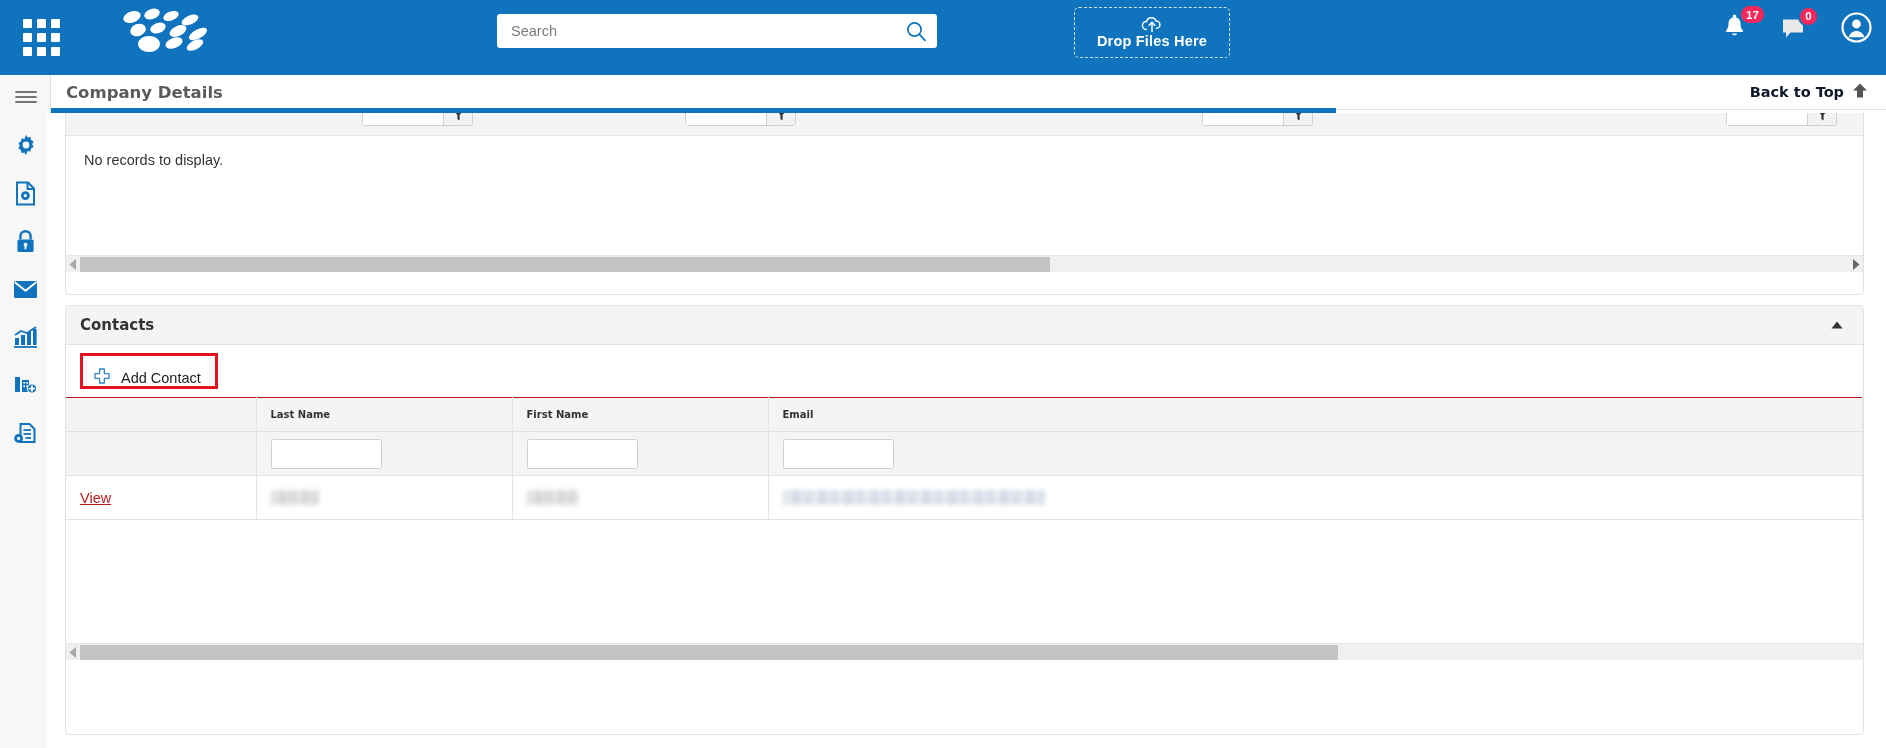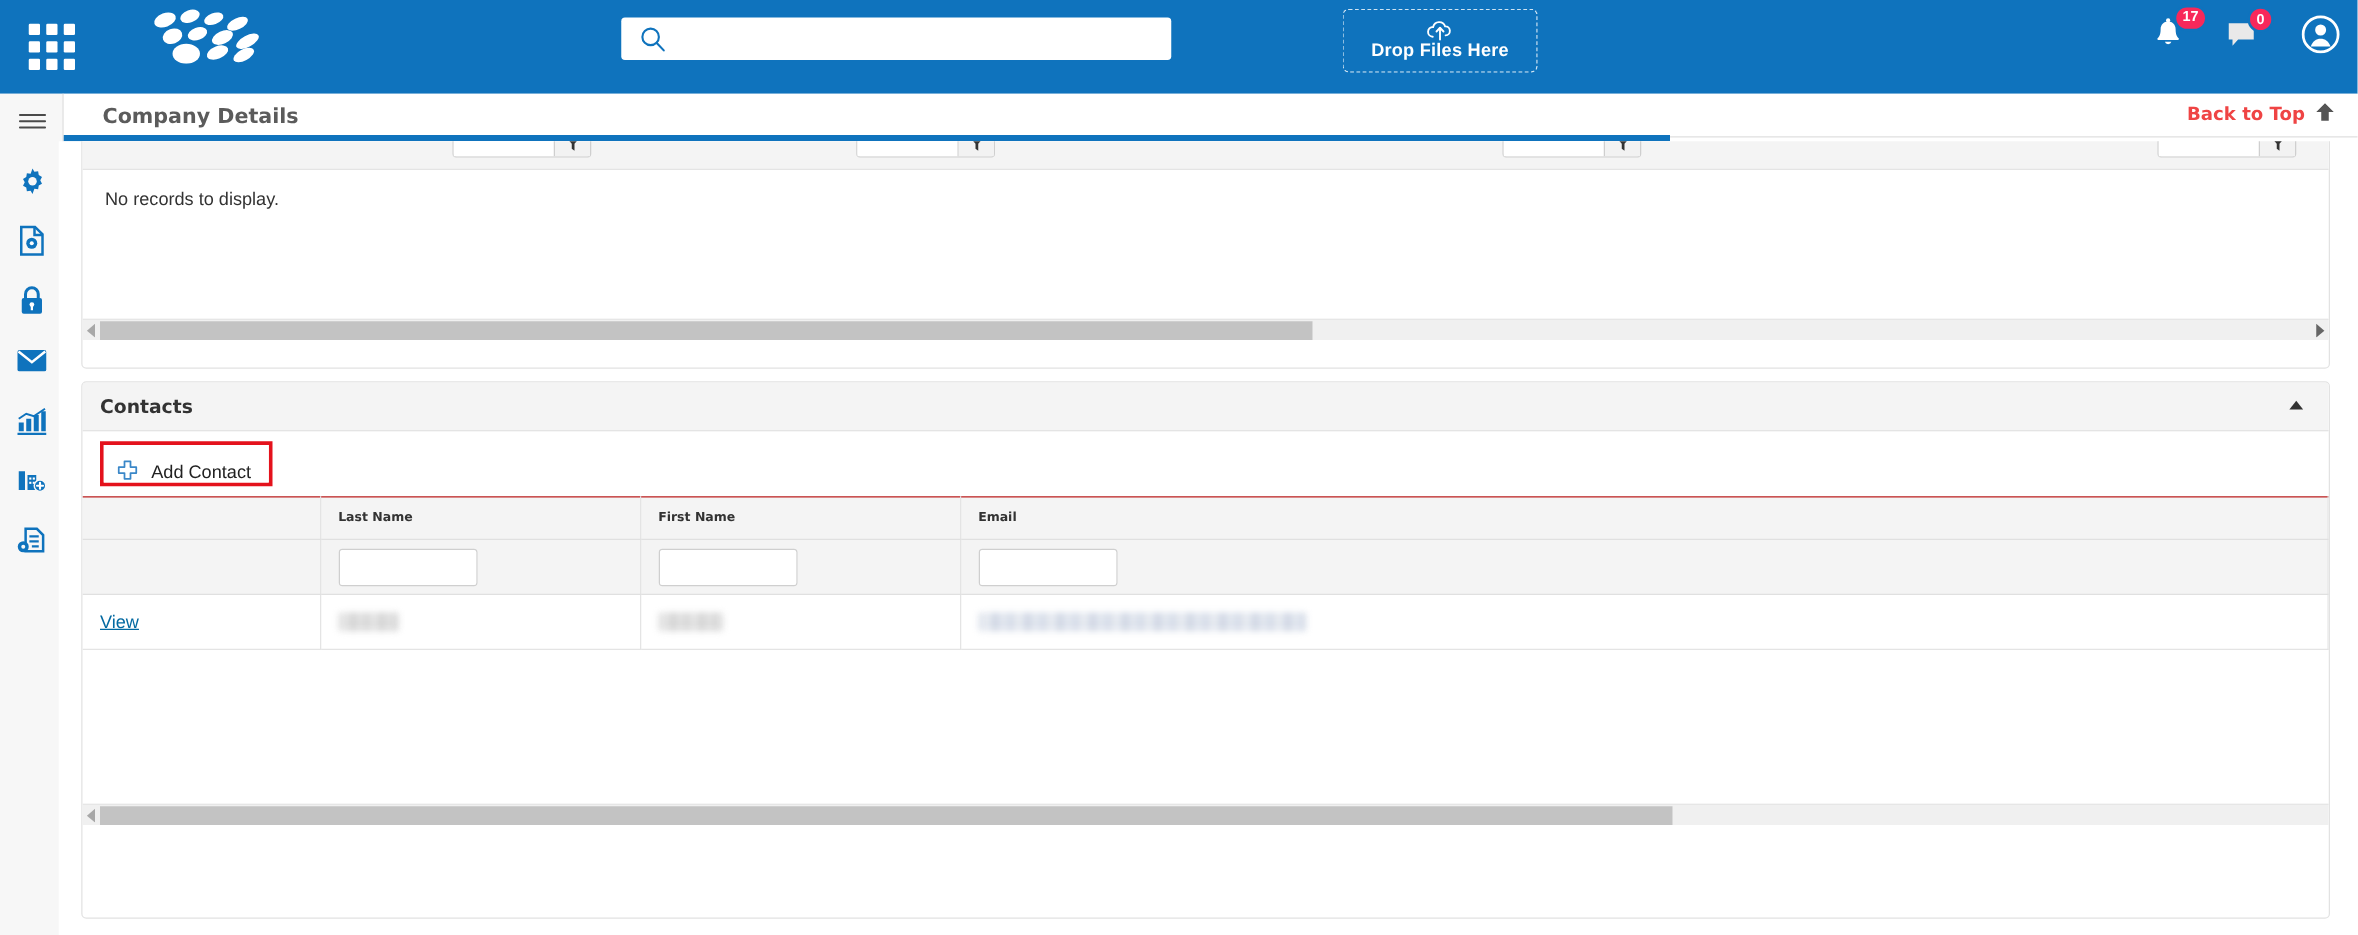--- a/index.html
+++ b/index.html
@@ -83,26 +83,26 @@
   }
 
   
   .titlebar {
     position:absolute; left:51px; top:75px;
     width:1835px; height:35px;
     background:#fff; border-bottom:1px solid #e0e0e0;
     display:flex; align-items:center;
   }
   .page-title {
-    margin-left:31px; font-size:16.5px; font-weight:bold; color:#5b5b5b;
+    margin-left:15px; font-size:16.5px; font-weight:bold; color:#5b5b5b;
     font-family:"DejaVu Sans", sans-serif;
   }
   .back-top {
     margin-left:auto; margin-right:18px; display:flex; align-items:center;
-    font-size:14.5px; font-weight:bold; color:#ef4444; cursor:pointer;
+    font-size:14.5px; font-weight:bold; color:#0f172a; cursor:pointer;
     font-family:"DejaVu Sans", sans-serif;
   }
   .back-top .arr { margin-left:8px; font-size:17px; color:#555; }
 
   
   .progress-track {
     position:absolute; left:51px; top:108px;
     width:1835px; height:5px; background:transparent;
   }
   .progress-fill { height:100%; background:#0f73bd; }
@@ -199,21 +199,21 @@
     display:inline-flex; margin-left:14px;
     border:1px solid #cfcfcf; border-radius:3px;
     height:30px; width:111px; background:#fff; overflow:hidden;
   }
   .filter-ctl .fin {
     flex:1; border:0; outline:0; background:#fff;
     font-family:"Liberation Sans", sans-serif; font-size:13px; padding:0 5px;
   }
   .row-cell { padding-left:14px; }
   .view-link {
-    color:#0369a1; font-size:14.5px; text-decoration:underline; cursor:pointer;
+    color:#b91c1c; font-size:14.5px; text-decoration:underline; cursor:pointer;
   }
   .redact {
     height:15px; border-radius:2px; margin-left:14px;
     background: repeating-linear-gradient(90deg,
       #d7d7d7 0px, #e8e8e8 6px, #cfcfcf 11px, #e3e3e3 17px, #d2d2d2 23px);
     filter: blur(2.6px);
     opacity:.95;
   }
   .redact-email {
     background: repeating-linear-gradient(90deg,
@@ -254,20 +254,21 @@
           <ellipse cx="31" cy="36" rx="11" ry="8"></ellipse>
           <ellipse cx="56" cy="35" rx="9" ry="5" transform="rotate(-22 56 35)"></ellipse>
           <ellipse cx="77" cy="37" rx="9" ry="4.5" transform="rotate(-28 77 37)"></ellipse>
         </g>
       </svg>
     </div>
   </div>
 
   <div class="search-wrap">
     <div class="search-box">
+      <input type="text" placeholder="Search" style="">
       <span class="search-ico">
         <svg width="22" height="22" viewBox="0 0 22 22">
           <circle cx="9.5" cy="9.5" r="6.6" fill="none" stroke="#0f73bd" stroke-width="1.7"></circle>
           <line x1="14.4" y1="14.4" x2="20" y2="20.3" stroke="#0f73bd" stroke-width="1.7" stroke-linecap="round"></line>
         </svg>
       </span>
     </div>
   </div>
 
   <div class="dropzone">

